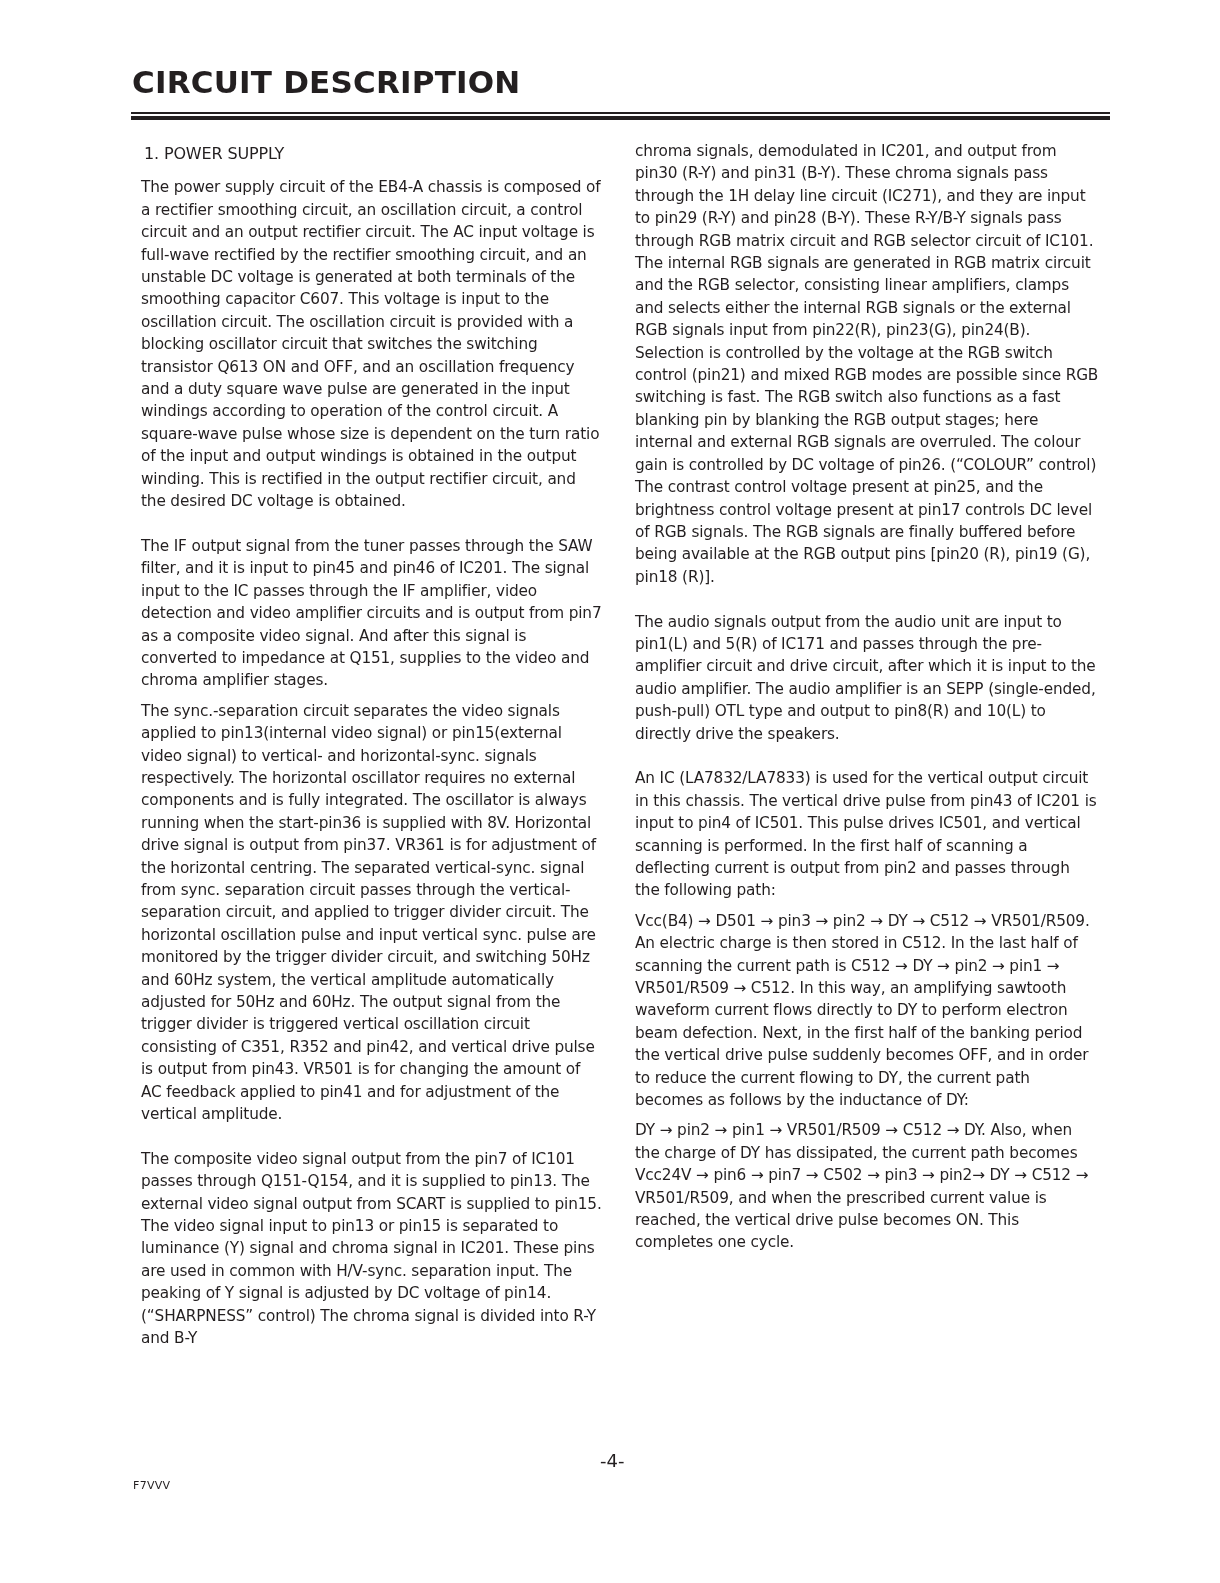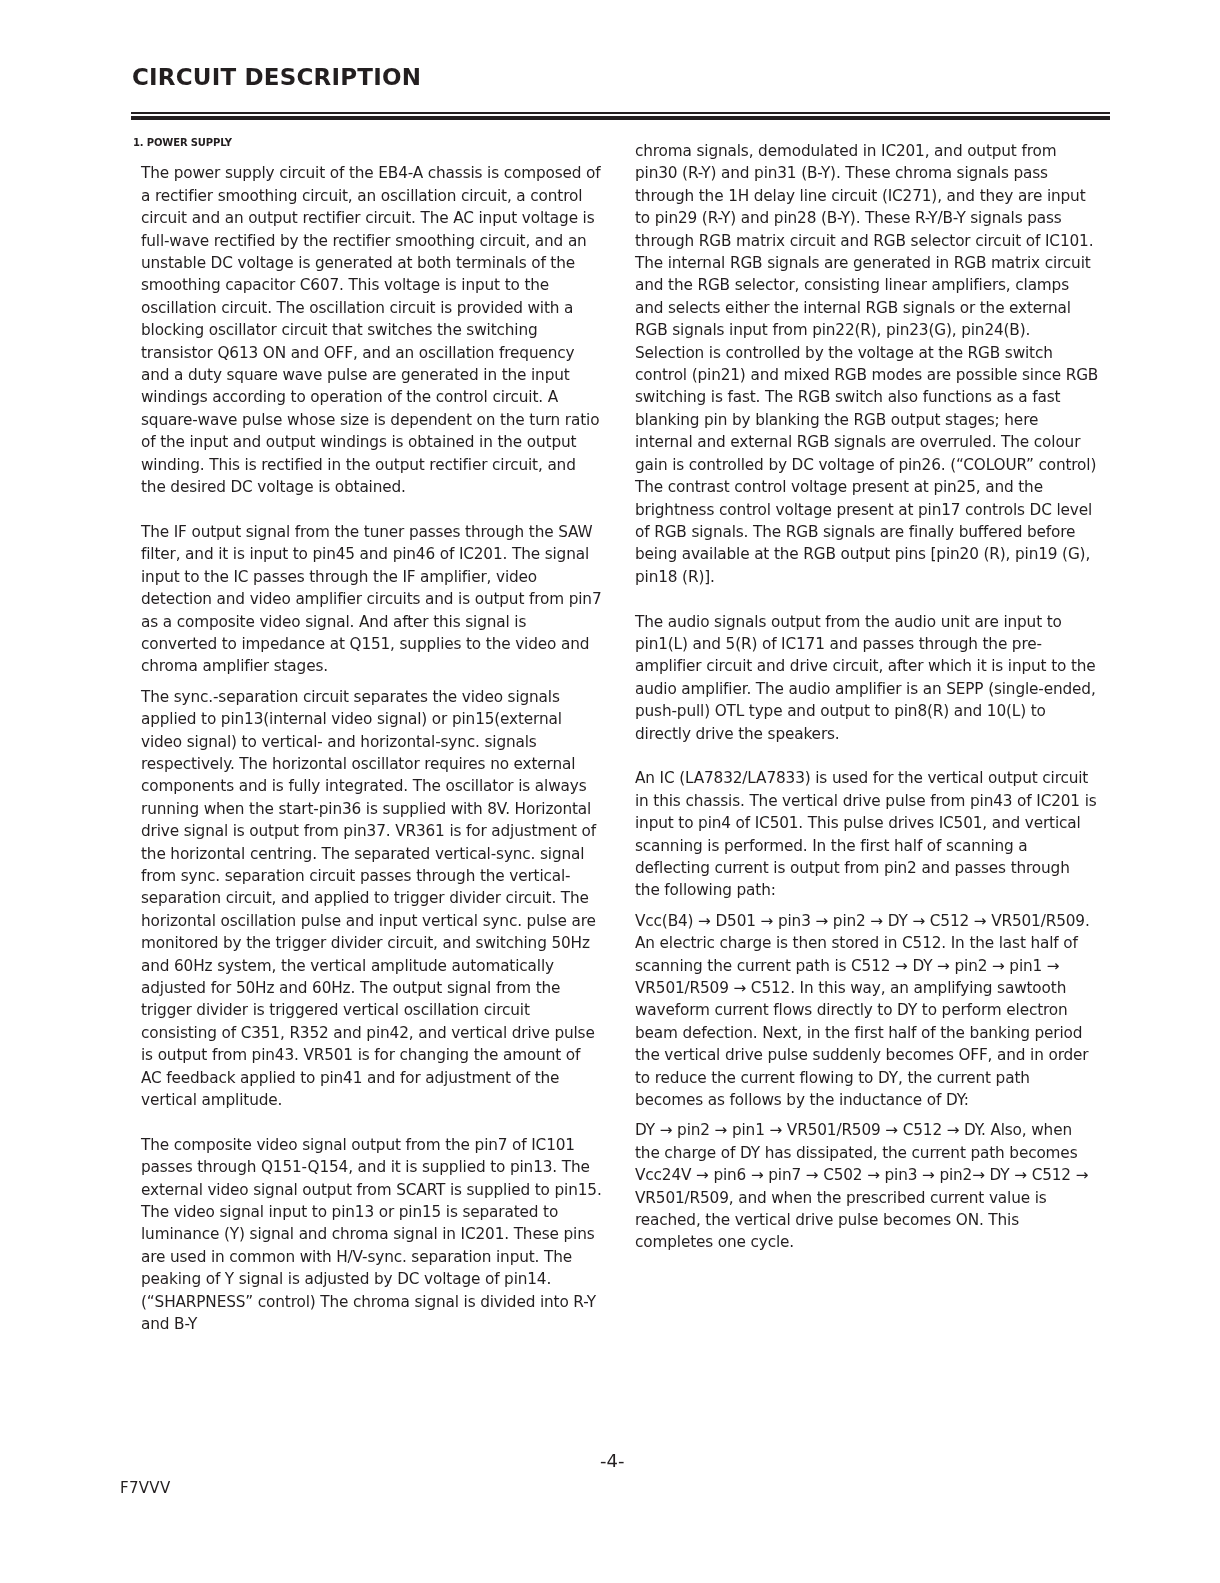--- a/index.html
+++ b/index.html
@@ -1,31 +1,31 @@
 <!DOCTYPE html>
 <html><head>
 <meta charset="utf-8">
 <style>
   html, body { margin: 0; padding: 0; background: #ffffff; }
   body { width: 1220px; height: 1583px; position: relative; overflow: hidden;
          font-family: "DejaVu Sans", sans-serif; color: #231f20; }
   .page-title { position: absolute; left: 132px; top: 64px; margin: 0;
                 font-family: "DejaVu Sans", sans-serif; font-weight: bold;
-                font-size: 23px; letter-spacing: 0.2px; color: #231f20; }
+                font-size: 31px; letter-spacing: 0.2px; color: #231f20; }
   .rule-thin { position: absolute; left: 131px; top: 112px; width: 979px; height: 2px; background: #231f20; }
   .rule-thick { position: absolute; left: 131px; top: 116px; width: 979px; height: 4px; background: #231f20; }
   .col { position: absolute; top: 132px; width: 478px; font-size: 15.3px; line-height: 22.4px;
          letter-spacing: -0.15px; color: #231f20; }
   .col-left { left: 133px; }
   .col-right { left: 627px; top: 132px; width: 480px; }
   .section { margin: 0 0 22.4px 0; }
-  .section h2 { margin: 0; font-size: 10px; line-height: 22.4px; font-weight: bold; }
+  .section h2 { margin: 11px; font-size: 16px; line-height: 22.4px; font-weight: normal; }
   .section p { margin: 8px; }
   .page-number { position: absolute; left: 600px; top: 1450px; font-size: 18px; color: #231f20; }
-  .model-code { position: absolute; left: 120px; top: 1479px; font-size: 15px; color: #231f20; letter-spacing: 0.3px; }
+  .model-code { position: absolute; left: 133px; top: 1479px; font-size: 11px; color: #231f20; letter-spacing: 0.3px; }
 </style>
 </head>
 <body>
 
 <h1 class="page-title">CIRCUIT DESCRIPTION</h1>
 <div class="rule-thin"></div>
 <div class="rule-thick"></div>
 
 <div class="col col-left">
   <div class="section">

